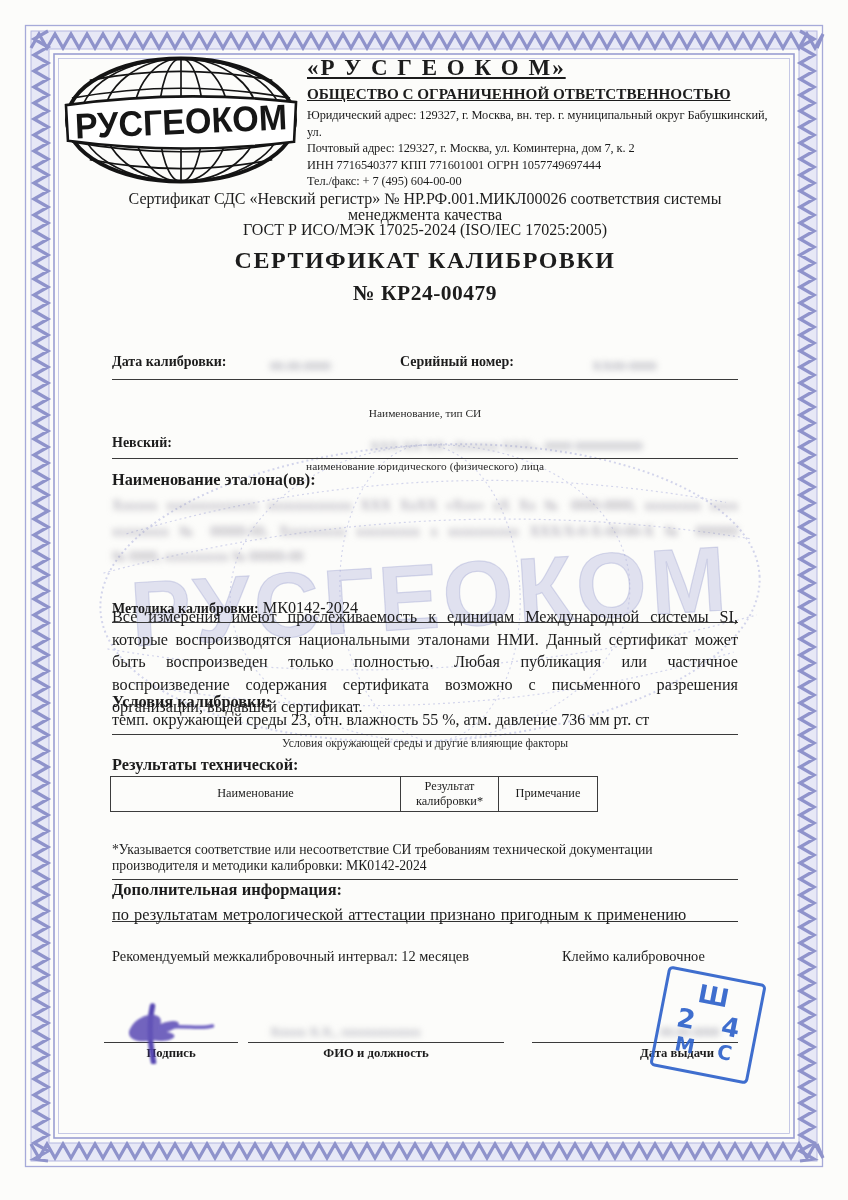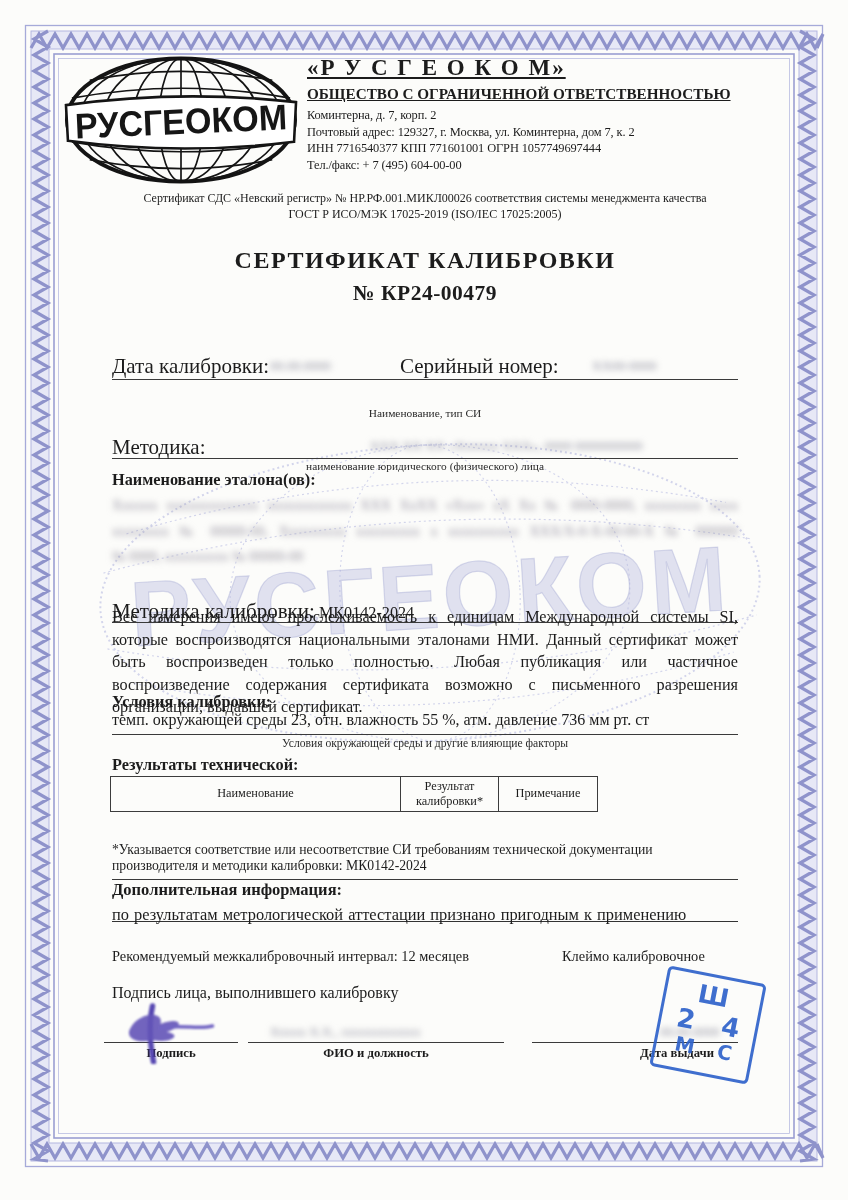--- a/index.html
+++ b/index.html
@@ -9,25 +9,25 @@
   svg{display:block;}
   .abs{position:absolute;}
   .frame{position:absolute;left:0;top:0;width:848px;height:1200px;z-index:1;pointer-events:none;}
   .wm{position:absolute;left:70px;top:428px;width:720px;height:330px;z-index:1;pointer-events:none;}
   .content{position:absolute;left:112px;top:0;width:626px;height:1200px;z-index:2;}
   .logo{position:absolute;left:62px;top:54px;width:238px;height:132px;z-index:2;}
   .company{position:absolute;left:307px;top:55px;width:465px;z-index:2;}
   .company-display{font-size:23px;font-weight:bold;letter-spacing:2px;white-space:nowrap;text-decoration:underline;}
   .company-form{font-size:15.2px;font-weight:bold;text-decoration:underline;margin-top:4px;white-space:nowrap;}
   .addr{font-size:12.4px;line-height:16.6px;margin-top:4px;letter-spacing:-0.1px;}
-  .certlines{position:absolute;left:0;top:191px;width:100%;text-align:center;font-size:12px;line-height:15.5px;}
+  .certlines{position:absolute;left:0;top:191px;width:100%;text-align:center;font-size:16px;line-height:15.5px;}
   .doctitle{position:absolute;left:0;top:247px;width:100%;text-align:center;}
   .doctitle .t1{font-size:24px;font-weight:bold;letter-spacing:1.5px;}
   .doctitle .t2{font-size:21.5px;font-weight:bold;margin-top:7px;letter-spacing:.5px;}
-  .lbl{font-weight:normal;font-size:21px;}
+  .lbl{font-weight:bold;font-size:14px;}
   .rule-row{position:absolute;left:0;width:100%;border-bottom:1.7px solid #3a3a3a;}
   .cap{position:absolute;left:0;width:100%;text-align:center;font-size:11.4px;color:#2a2a2a;}
   .red{color:#8d8d9c;filter:blur(3px);user-select:none;white-space:nowrap;}
   .red2{color:#95919f;filter:blur(3.4px);user-select:none;}
   .stretch{text-align:justify;text-align-last:justify;}
   .para{position:absolute;left:0;top:606px;width:100%;font-size:16.2px;line-height:22.6px;
         text-align:justify;}
   .heading{font-weight:bold;font-size:16.3px;}
   .tablewrap{position:absolute;left:-2px;top:776px;width:466px;}
   table.res{border-collapse:collapse;width:466px;table-layout:fixed;}
@@ -103,50 +103,50 @@
       <path d="M28,106 Q120,124 212,106"></path>
     </g>
     <path d="M4,51 Q120,35 236,48 L234,88 Q120,102 6,87 Z" fill="#ffffff" stroke="#141414" stroke-width="2.6"></path>
     <text x="120" y="80" text-anchor="middle" font-size="36" font-weight="bold" font-family="Liberation Sans, sans-serif" fill="#161616" textLength="214" lengthAdjust="spacingAndGlyphs" transform="rotate(-2.5 120 66)">РУСГЕОКОМ</text>
   </svg>
 
   <div class="company">
     <div class="company-display">«Р У С Г Е О К О М»</div>
     <div class="company-form">ОБЩЕСТВО С ОГРАНИЧЕННОЙ ОТВЕТСТВЕННОСТЬЮ</div>
     <div class="addr">
-      <div>Коминтерна, д. 7, корп. 2</div>
+      <div>Юридический адрес: 129327, г. Москва, вн. тер. г. муниципальный округ Бабушкинский, ул.</div>
       <div>Почтовый адрес: 129327, г. Москва, ул. Коминтерна, дом 7, к. 2</div>
       <div>ИНН 7716540377 КПП 771601001 ОГРН 1057749697444</div>
       <div>Тел./факс: + 7 (495) 604-00-00</div>
     </div>
   </div>
 
   <div class="content">
 
     <div class="certlines">
       <div>Сертификат СДС «Невский регистр» № НР.РФ.001.МИКЛ00026 соответствия системы менеджмента качества</div>
-      <div>ГОСТ Р ИСО/МЭК 17025-2019 (ISO/IEC 17025:2005)</div>
+      <div>ГОСТ Р ИСО/МЭК 17025-2024 (ISO/IEC 17025:2005)</div>
     </div>
 
     <div class="doctitle">
       <div class="t1">СЕРТИФИКАТ КАЛИБРОВКИ</div>
       <div class="t2">№ КР24-00479</div>
     </div>
 
     <div class="rule-row" style="top:352px;height:27px;">
       <span class="lbl abs" style="left:0;top:2px;">Дата калибровки:</span>
       <span class="red abs" style="left:158px;top:6px;font-size:13.5px;">00.00.0000</span>
       <span class="lbl abs" style="left:288px;top:2px;">Серийный номер:</span>
       <span class="red abs" style="left:480px;top:6px;font-size:13.5px;">XX00-0000</span>
     </div>
 
     <div class="cap" style="top:407px;">Наименование, тип СИ</div>
 
     <div class="rule-row" style="top:433px;height:25px;">
-      <span class="lbl abs" style="left:0;top:2px;">Методика:</span>
+      <span class="lbl abs" style="left:0;top:2px;">Невский:</span>
       <span class="red abs" style="left:258px;top:5px;font-size:13.5px;">XXX XX XX «Xxxxxx XXX», 0000 0000000000</span>
     </div>
     <div class="cap" style="top:460px;">наименование юридического (физического) лица</div>
 
     <div class="heading abs" style="left:0;top:470px;">Наименование эталона(ов):</div>
     <div class="abs" style="left:0;top:493px;width:100%;">
       <div class="red2 stretch" style="font-size:14.2px;line-height:25.5px;">Xxxxxx xxxxxxxxxxxxx xxxxxxxxxxxx XXX XxXX «Xxx» xX Xx № 0000-0000, xxxxxxxx xxxx</div>
       <div class="red2 stretch" style="font-size:14.2px;line-height:25.5px;">xxxxxxxx № 00000-00, Xxxxxxxxx xxxxxxxxx x xxxxxxxxxx XXX/X-0-X-00-00-X № 000000</div>
       <div class="red2" style="font-size:14.2px;line-height:25.5px;">№ 0000, xxxxxxxxx № 00000-00</div>
     </div>
@@ -178,21 +178,20 @@
     </div>
 
     <div class="footnote">*Указывается соответствие или несоответствие СИ требованиям технической документации производителя и методики калибровки: МК0142-2024</div>
 
     <div class="addl-head">Дополнительная информация:</div>
     <div class="addl-text">по результатам метрологической аттестации признано пригодным к применению</div>
 
     <div class="interval">Рекомендуемый межкалибровочный интервал: 12 месяцев</div>
     <div class="stampcap">Клеймо калибровочное</div>
 
-    <div class="signerline">Подпись лица, выполнившего калибровку</div>
 
     <div class="sline" style="left:-8px;width:134px;"></div>
     <div class="sline" style="left:136px;width:256px;"></div>
     <div class="sline" style="left:420px;width:206px;"></div>
 
     <div class="slabel" style="left:-8px;width:134px;">Подпись</div>
     <div class="slabel" style="left:136px;width:256px;">ФИО и должность</div>
     <div class="slabel" style="left:480px;width:170px;">Дата выдачи</div>
 
     <span class="red abs" style="left:158px;top:1024px;font-size:13.2px;">Xxxxx X.X., xxxxxxxxxxxx</span>

